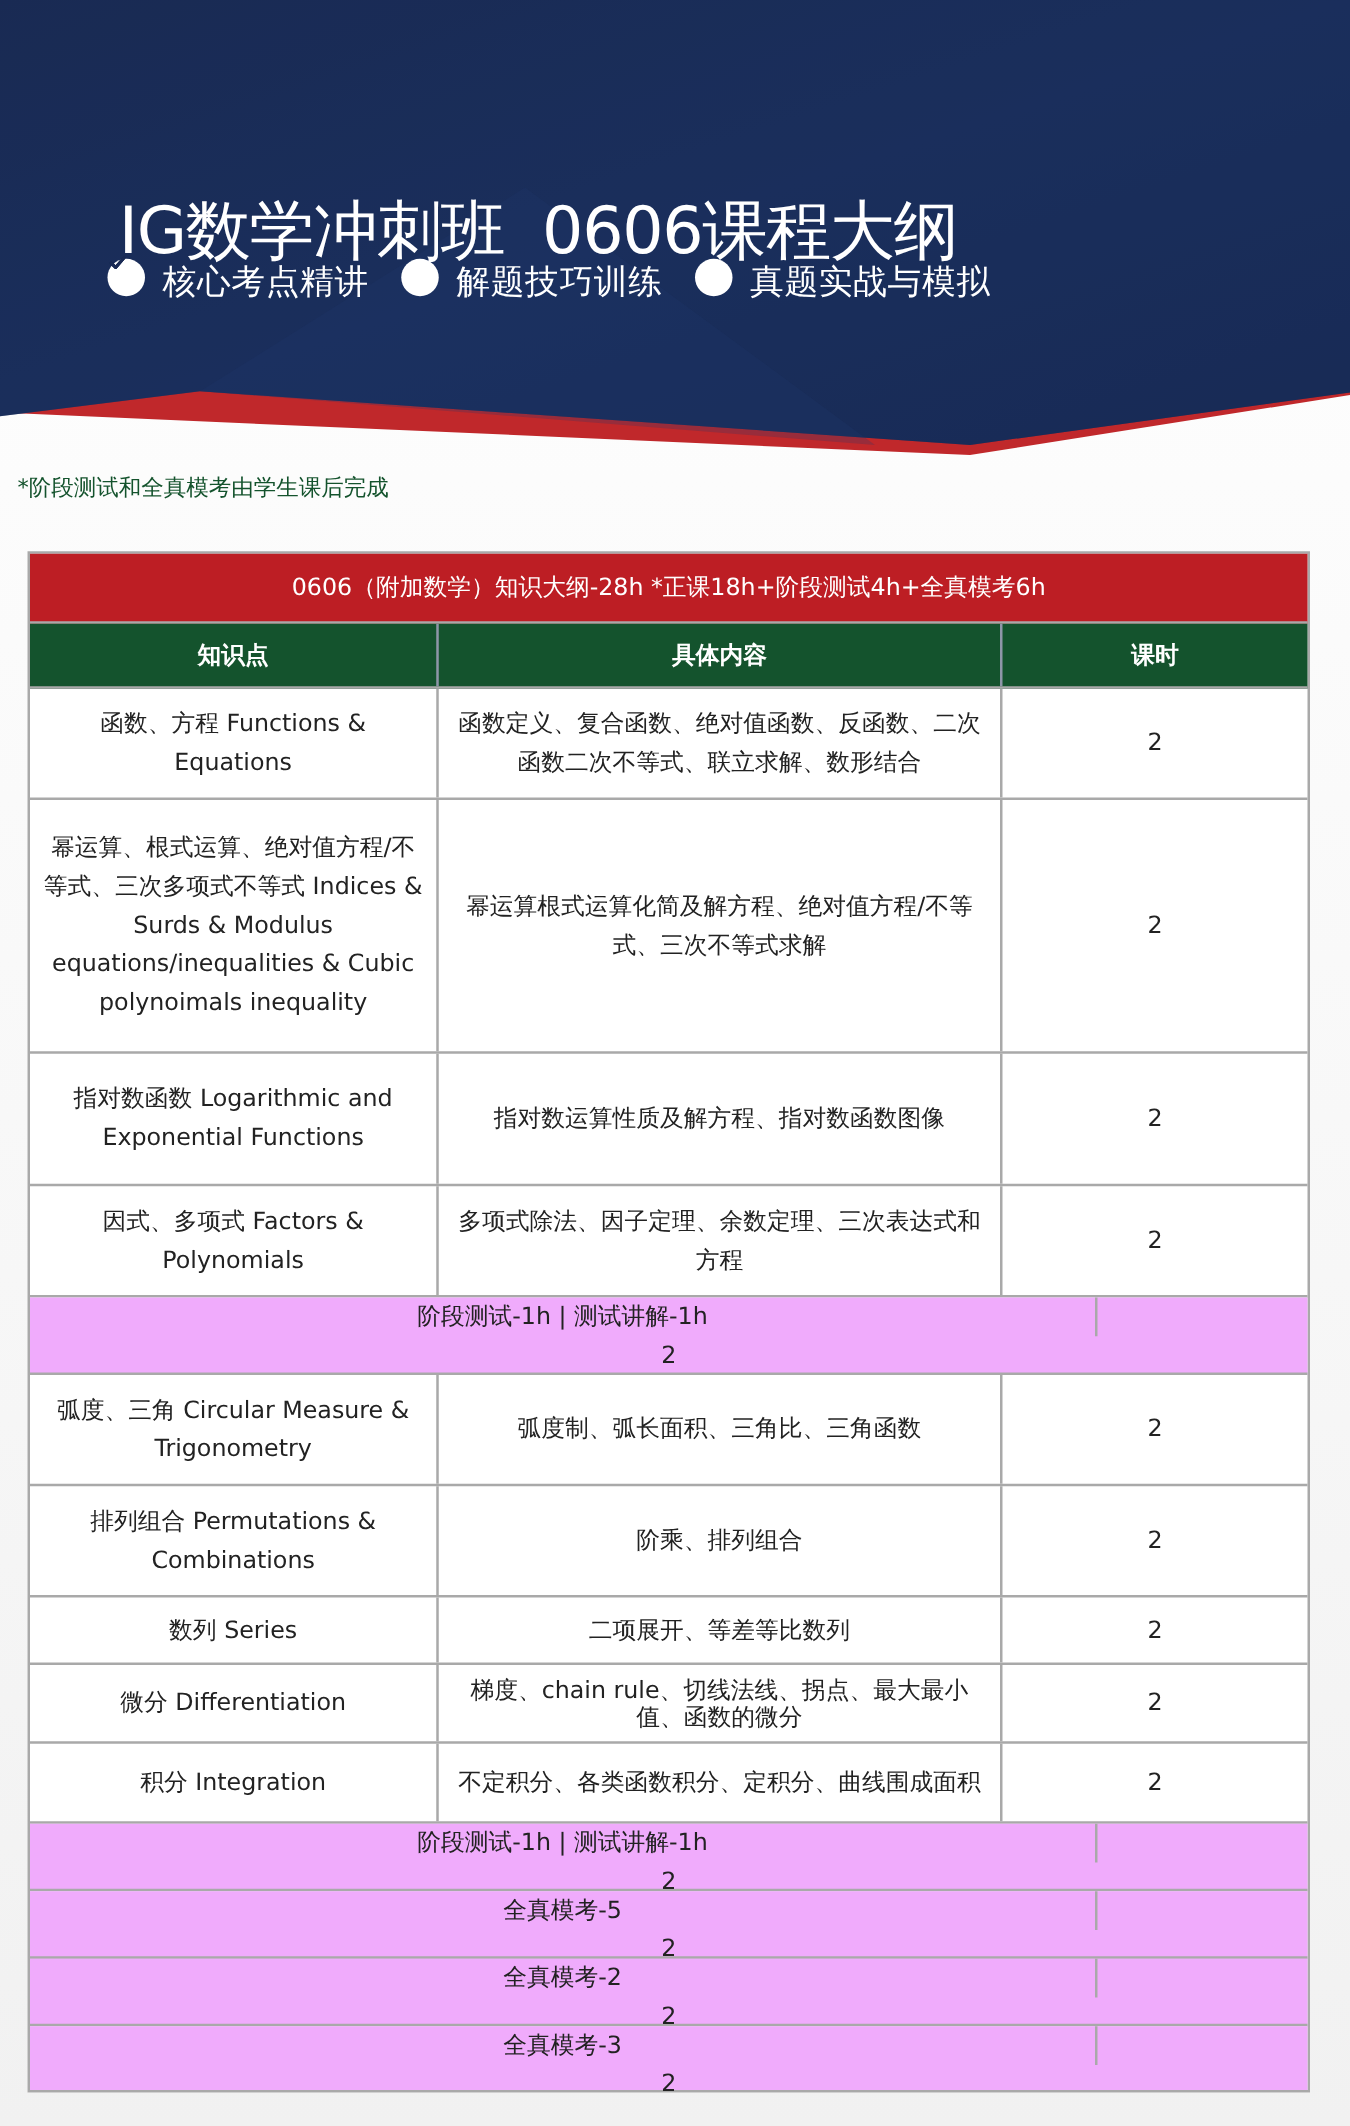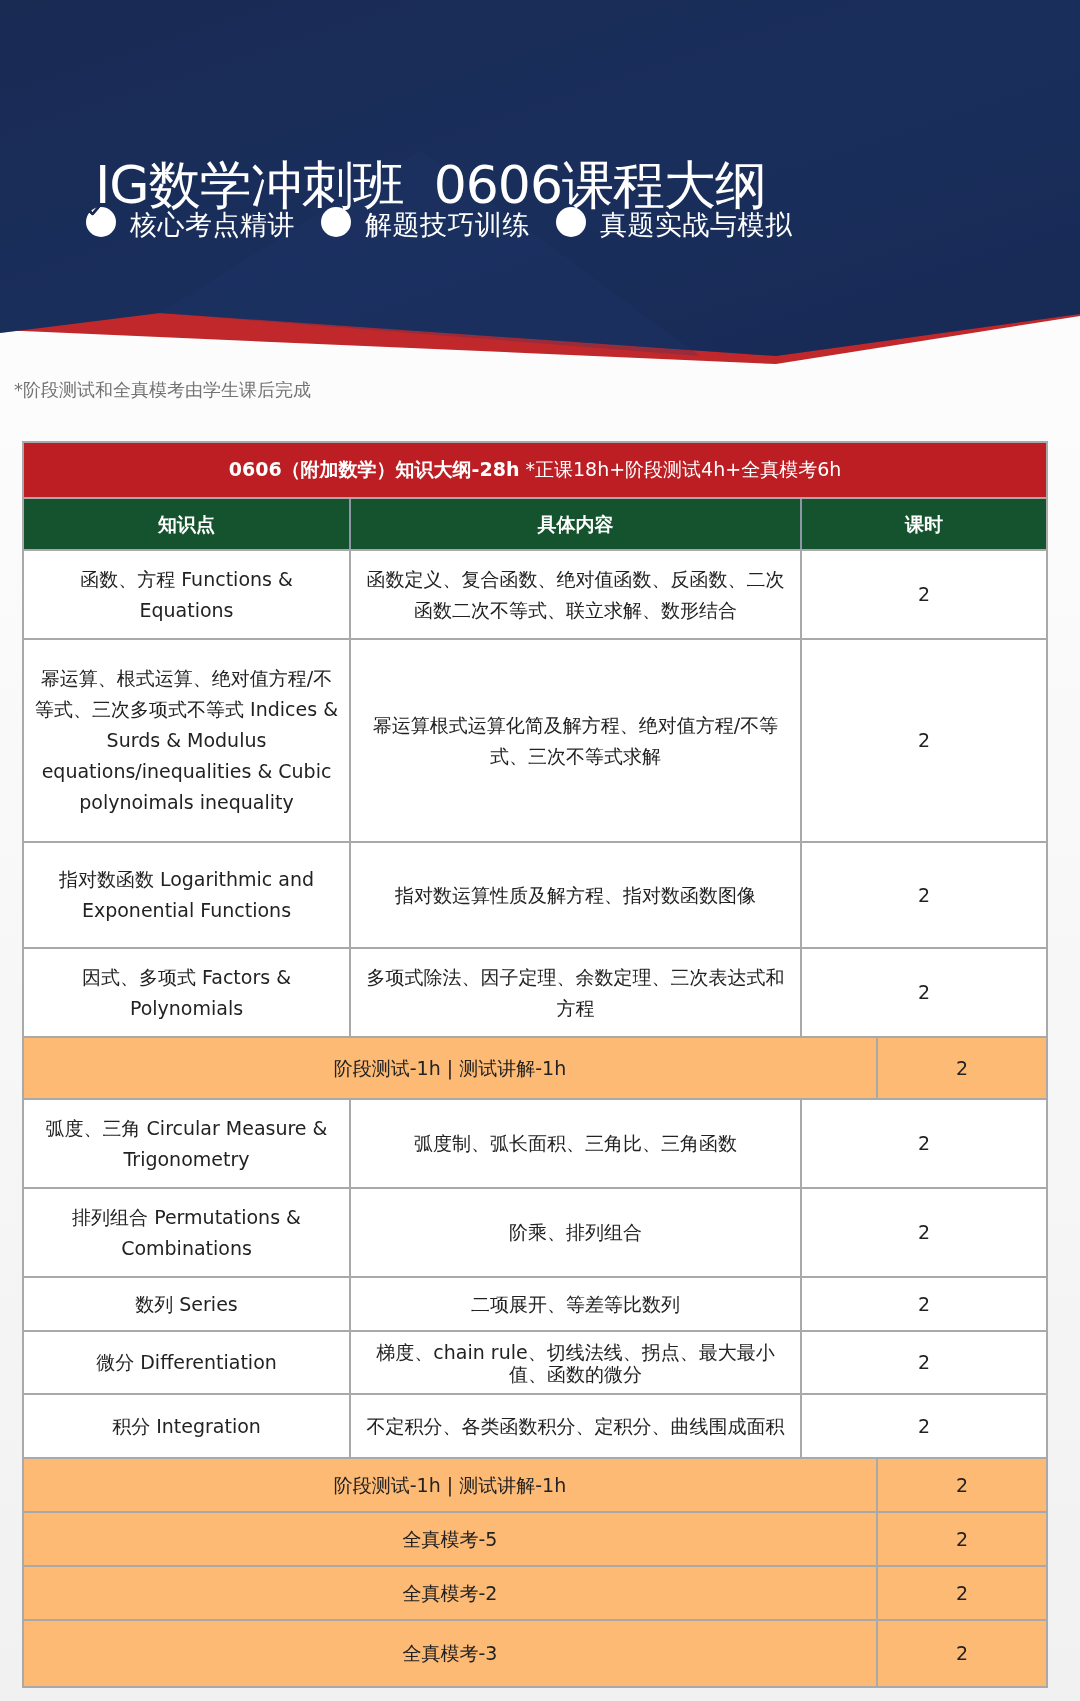--- a/index.html
+++ b/index.html
@@ -30,48 +30,48 @@
   .check {
     width: 30px; height: 30px; border-radius: 50%; background: #ffffff;
     display: flex; align-items: center; justify-content: center;
   }
   .feature-label {
     font-size: 27px; color: #ffffff; letter-spacing: 0.5px; white-space: nowrap;
   }
   
   .note {
     position: absolute; left: 14px; top: 378px;
-    font-size: 18px; color: #737373; white-space: nowrap;
+    font-size: 18px; color: #14532d; white-space: nowrap;
   }
   
   .table {
     position: absolute; left: 22px; top: 441px; width: 1026px;
     border: 2px solid #a9a9a9;
     background: #ffffff;
   }
   .caption {
     height: 56px; background: #bd1e24; color: #fff;
     display: flex; align-items: center; justify-content: center;
     font-size: 19px; white-space: nowrap; border-bottom: 2px solid #a9a9a9;
   }
-  .caption .bold { font-weight: bold; margin-right: 6px; }
+  .caption .bold { font-weight: normal; margin-right: 6px; }
   .row { display: flex; border-bottom: 2px solid #a9a9a9; }
   .row:last-child { border-bottom: none; }
   .cell {
     display: flex; align-items: center; justify-content: center; text-align: center;
     font-size: 19px; line-height: 31px; color: #222; padding: 0 10px;
   }
   .c1 { width: 327px; border-right: 2px solid #a9a9a9; }
   .c2 { width: 451px; border-right: 2px solid #a9a9a9; }
   .c3 { flex: 1; }
   .c12 { width: 854px; border-right: 2px solid #a9a9a9; }
   .head { background: #14532d; }
   .head .cell { color: #fff; font-weight: bold; font-size: 19px; }
   .head .c1, .head .c2 { border-right-color: #8e96a8; }
-  .grey { background: #fdba74; }
+  .grey { background: #f0abfc; flex-direction: column; }
   .tight { line-height: 22px; }
 </style>
 </head>
 <body>
 
 <div class="banner">
   <svg width="1080" height="370" viewBox="0 0 1080 370">
     <defs>
       <linearGradient id="navyGrad" x1="0" y1="0" x2="1" y2="1">
         <stop offset="0" stop-color="#1a2a52"></stop>
@@ -194,17 +194,17 @@
   <div class="row grey" style="height:54px">
     <div class="cell c12">全真模考-5</div>
     <div class="cell c3">2</div>
   </div>
 
   <div class="row grey" style="height:54px">
     <div class="cell c12">全真模考-2</div>
     <div class="cell c3">2</div>
   </div>
 
-  <div class="row grey" style="height:65px">
+  <div class="row grey" style="height:51px">
     <div class="cell c12">全真模考-3</div>
     <div class="cell c3">2</div>
   </div>
 </div>
 
 </body></html>

